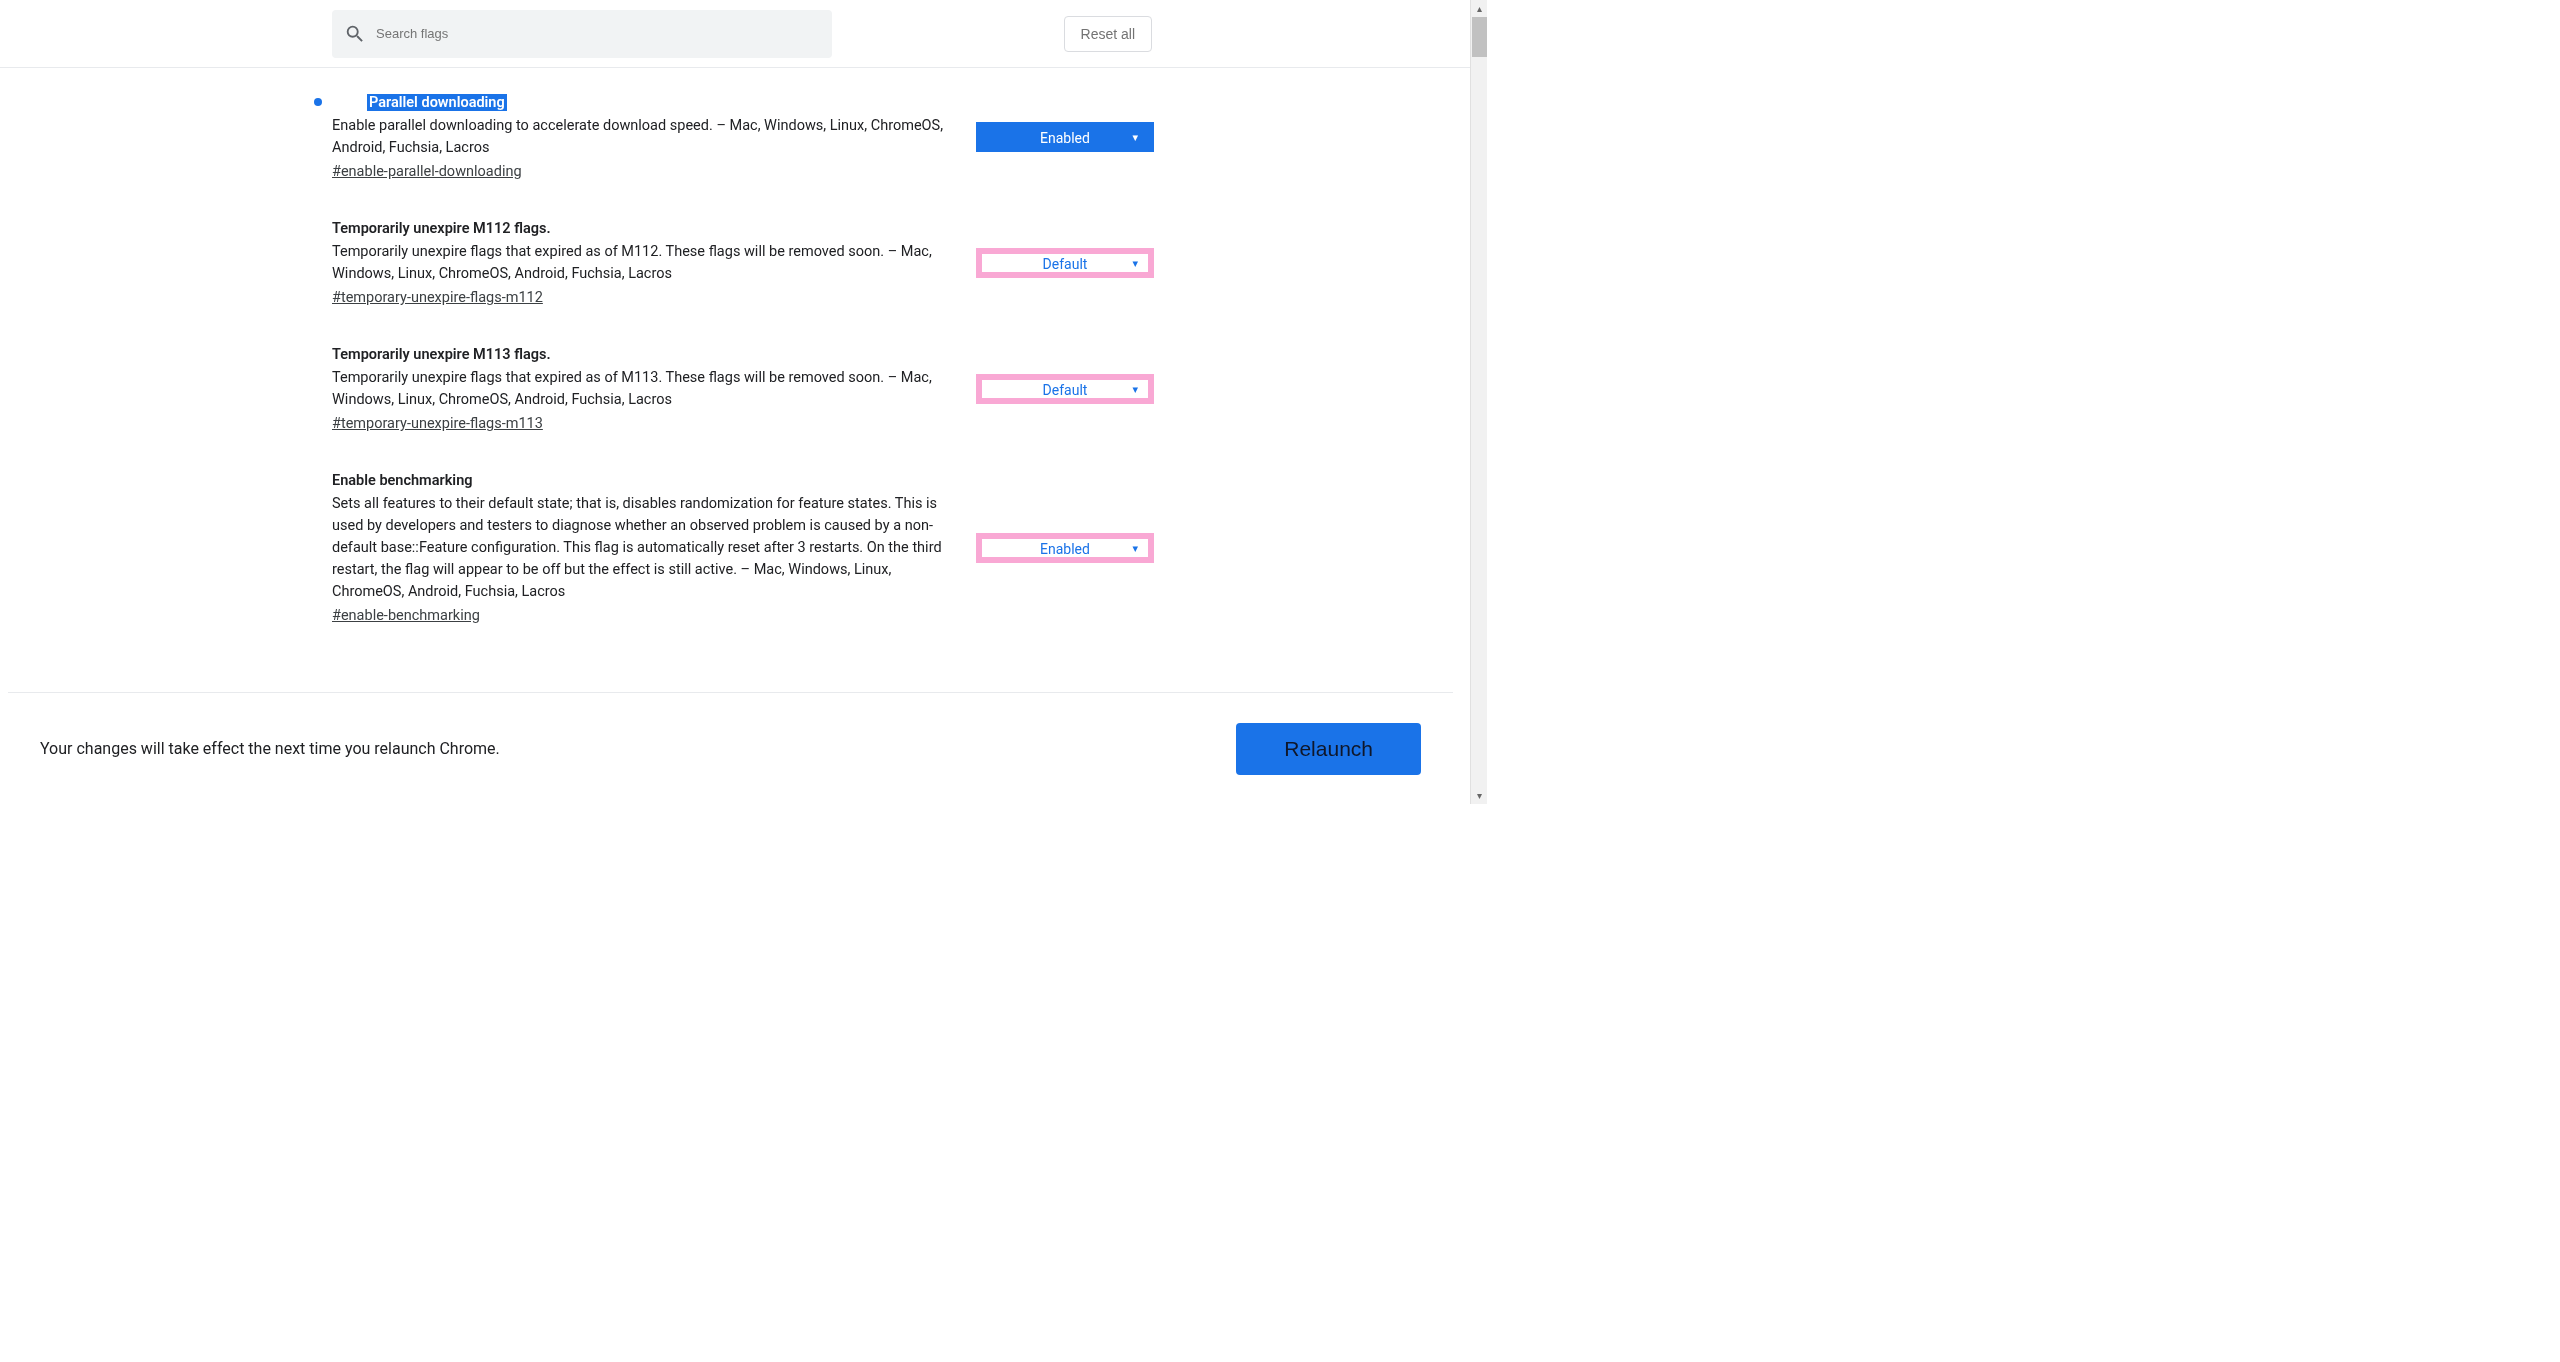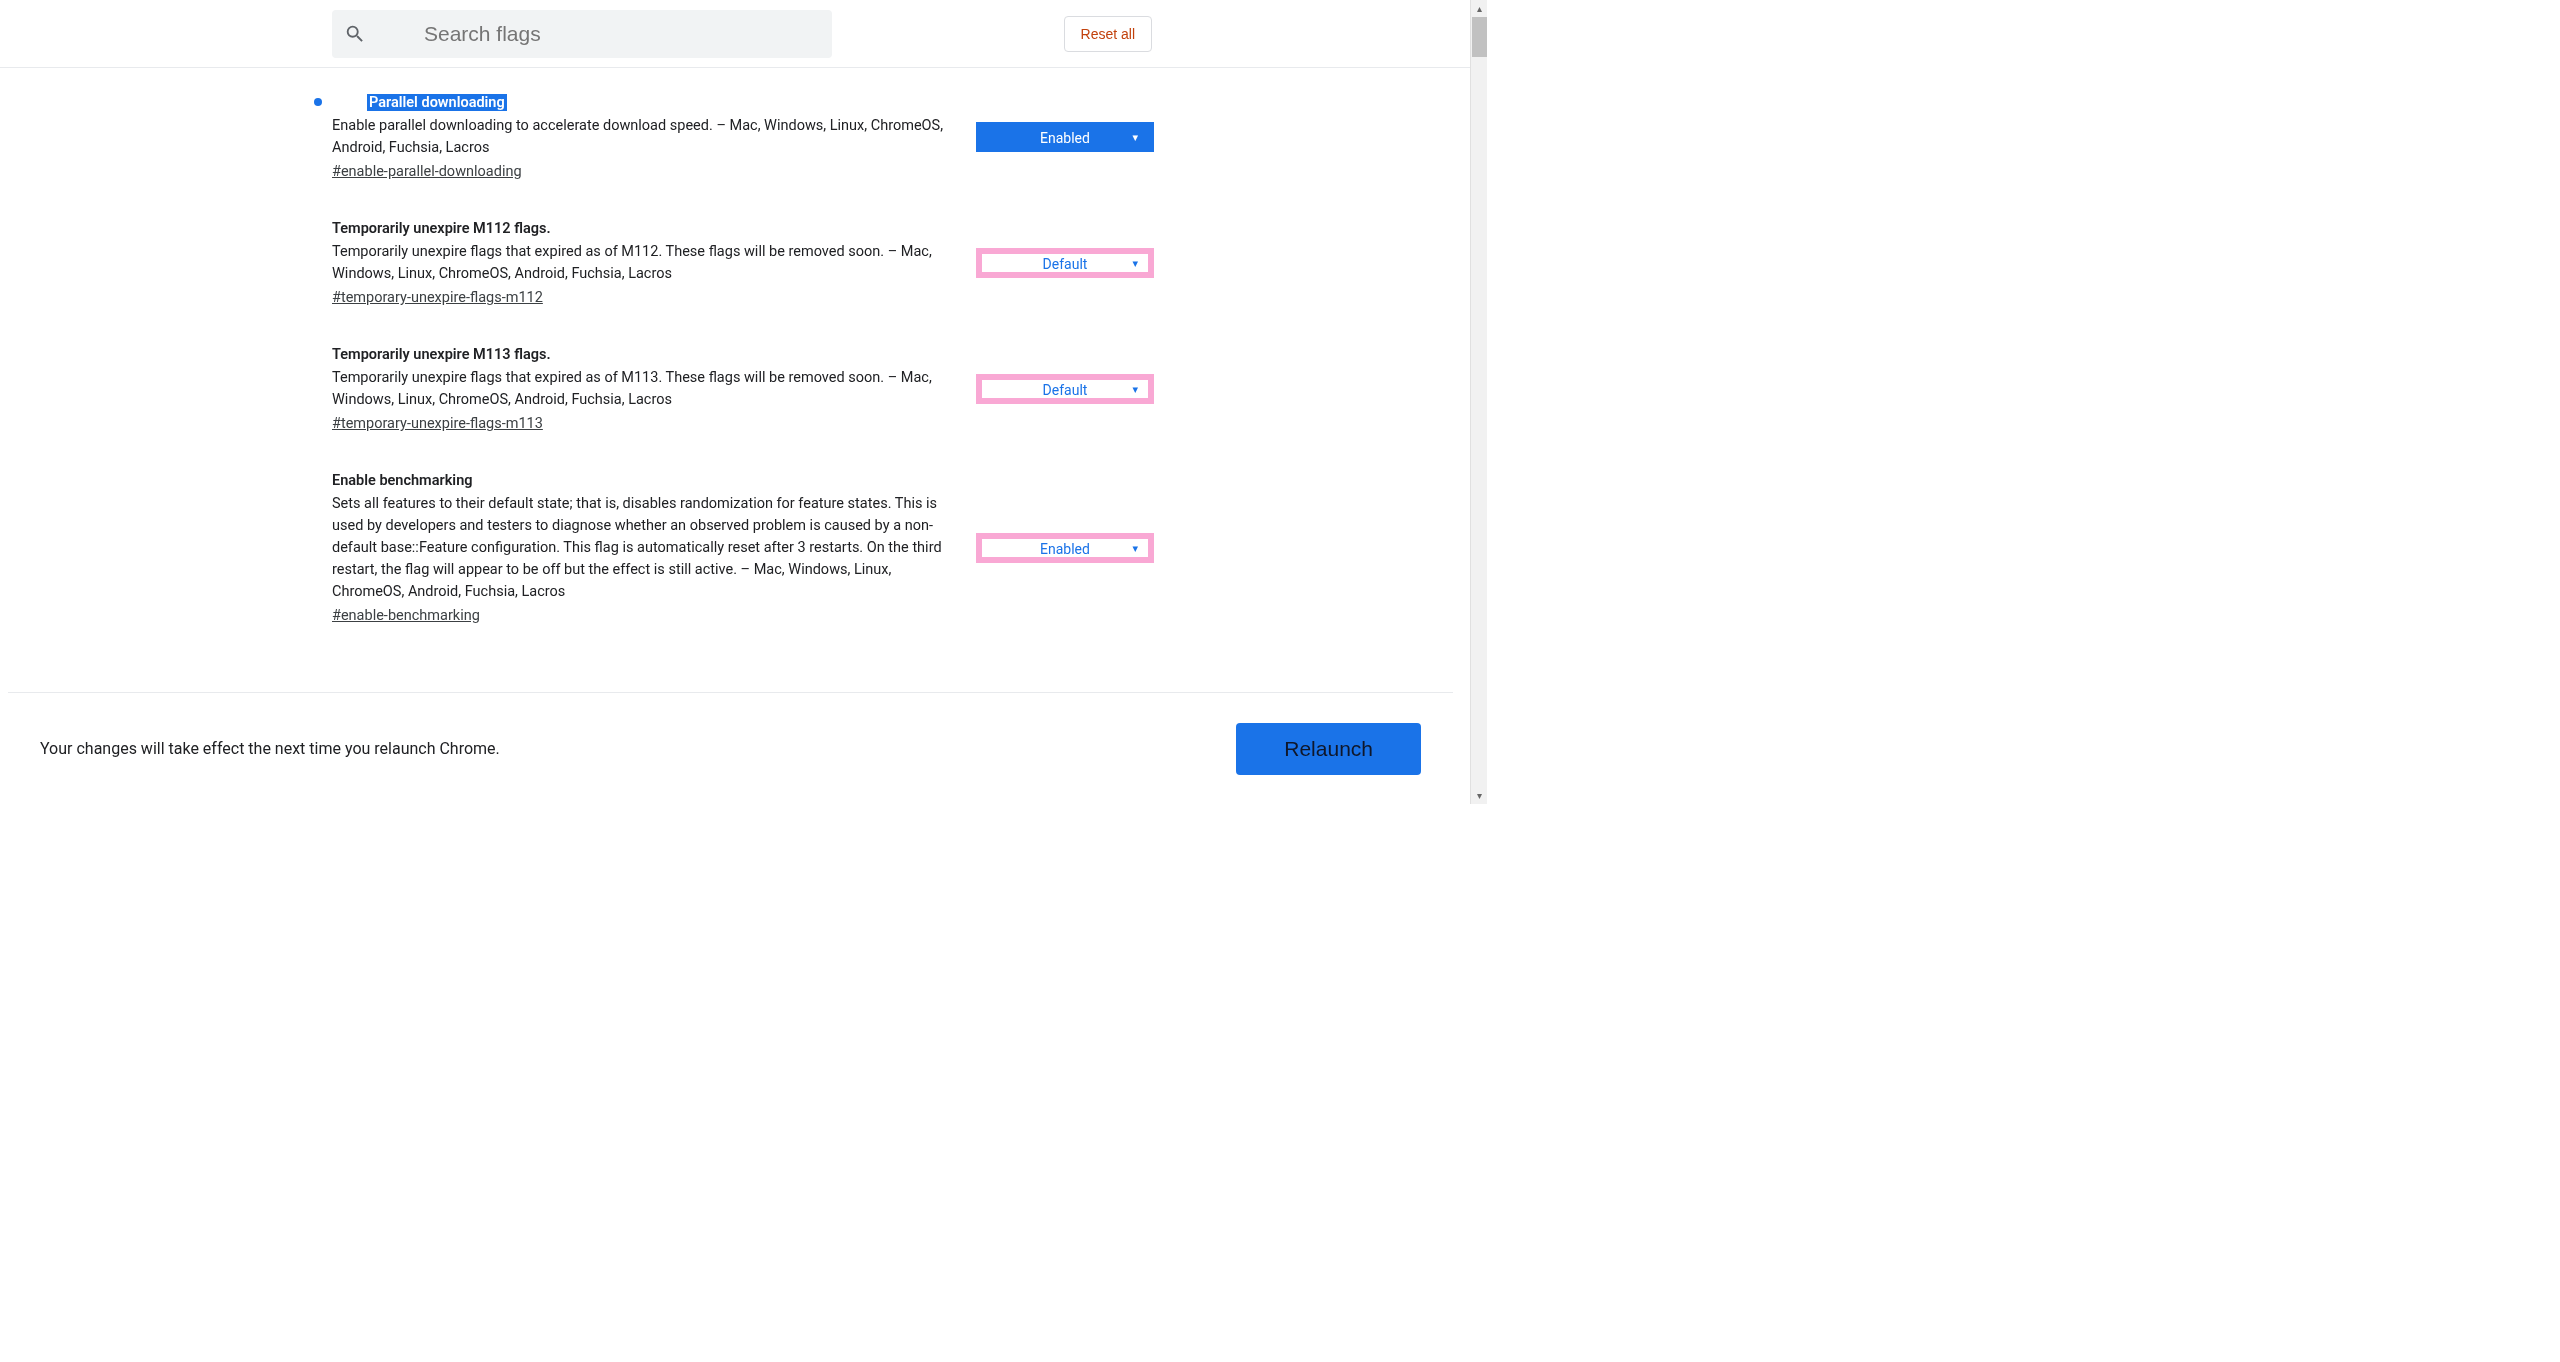--- a/index.html
+++ b/index.html
@@ -82,30 +82,29 @@
   .search-icon-svg {
     width: 22px;
     height: 22px;
     fill: #5f6368;
     margin-right: 10px;
   }
   .search-input {
     border: none;
     background: transparent;
     outline: none;
-    font-size: 21px;
+    font-size: 13px;
     color: #15803d;
     flex: 1;
-    margin-left: 48px;
   }
   .reset-all {
     margin-left: auto;
     border: 1px solid #dadce0;
     background: #fff;
-    color: #c2410c;
+    color: #737373;
     font-size: 14px;
     height: 36px;
     padding: 0 16px;
     border-radius: 4px;
     cursor: pointer;
     font-weight: 500;
     position: absolute;
     right: 318px;
     top: 16px;
   }

